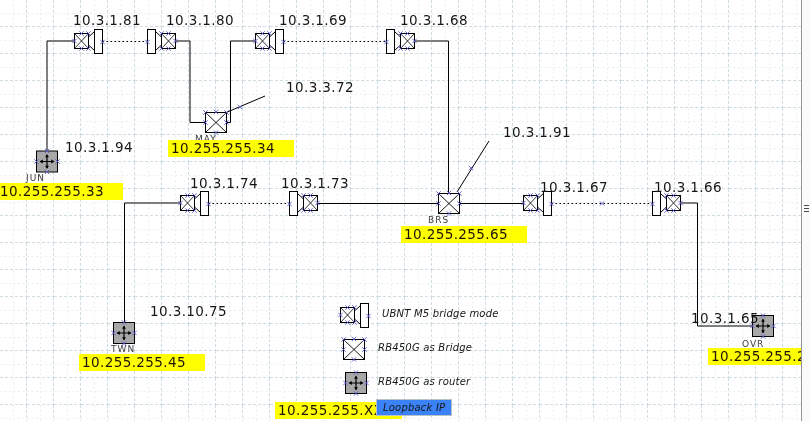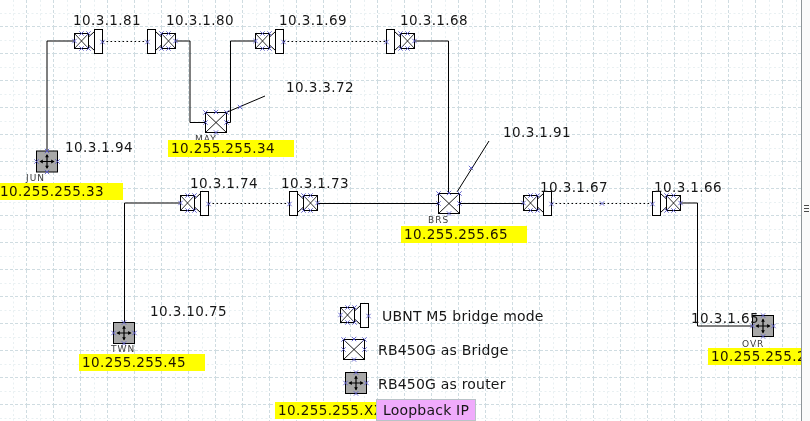--- a/index.html
+++ b/index.html
@@ -3,22 +3,22 @@
 <meta charset="utf-8">
 <style>
   html,body{margin:0;padding:0;background:#fff;}
   .canvas{position:relative;width:810px;height:421px;background:#ffffff;overflow:hidden;
           font-family:"DejaVu Sans",sans-serif;}
   svg.layer{position:absolute;left:0;top:0;display:block;}
   .ip{position:absolute;font-size:13.5px;color:#161616;white-space:nowrap;letter-spacing:.4px;margin-left:19px;}
   .loop{position:absolute;font-size:13.5px;color:#1d1402;background:#ffff00;
         padding:0 19px 1px 3px;white-space:nowrap;letter-spacing:.4px;}
   .nm{position:absolute;font-size:9px;color:#3c3c3c;text-align:left;letter-spacing:1px;}
-  .lg{position:absolute;font-size:14px;color:#161616;white-space:nowrap;letter-spacing:.2px;}
-  .lg-box{border:1px solid #b9c3c7;background:#f0abfc;padding:2px 6px;}
+  .lg{position:absolute;font-size:10px;color:#161616;white-space:nowrap;letter-spacing:.2px;font-style:italic;}
+  .lg-box{border:1px solid #b9c3c7;background:#3b82f6;padding:2px 6px;}
   .rail{position:absolute;left:801px;top:0;width:9px;height:421px;background:#fafafa;
         border-left:1px solid #8e9498;box-sizing:border-box;}
   .grip{position:absolute;left:2px;top:203px;width:5px;cursor:pointer;}
   .grip span{display:block;height:1px;background:#4a4a4a;margin:2px 0;}
 </style>
 </head>
 <body>
 
 <div class="canvas">
 

